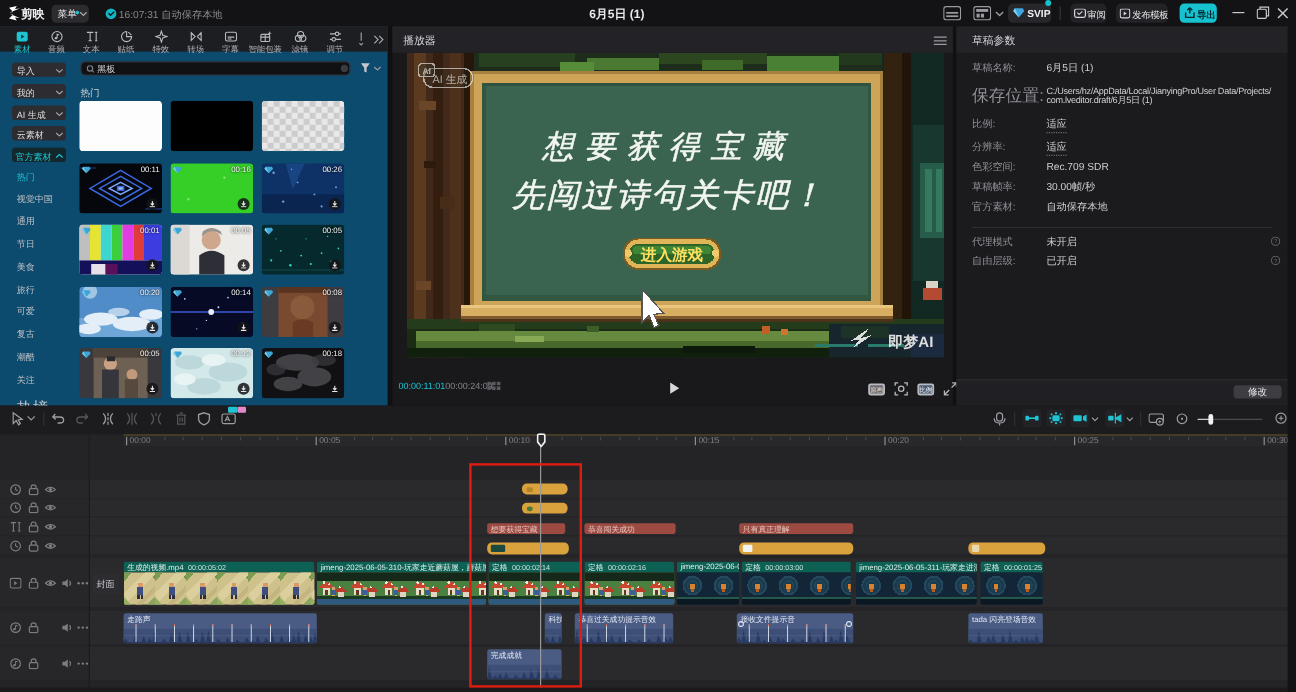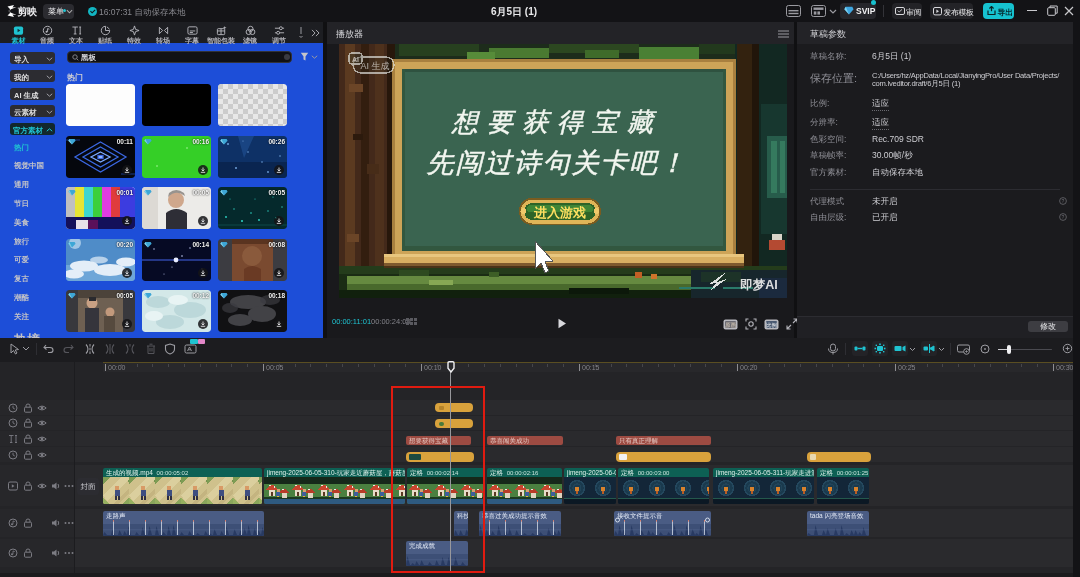--- a/index.html
+++ b/index.html
@@ -85,21 +85,21 @@
     <div class="abs" style="left:1027px;top:10px;width:10px;height:1.4px;background:#c9c9cd;"></div>
     <svg class="abs" style="left:1047px;top:5px;" width="11" height="11" viewBox="0 0 11 11">
         <rect x="0.7" y="2.7" width="7.6" height="7.6" rx="1" stroke="#c9c9cd" fill="none"></rect>
         <path d="M3 2.7 L3 1 L10.2 1 L10.2 8.2 L8.5 8.2" stroke="#c9c9cd" fill="none"></path>
       </svg>
     <svg class="abs" style="left:1064px;top:6px;" width="10" height="10" viewBox="0 0 10 10">
         <path d="M1 1 L9 9 M9 1 L1 9" stroke="#c9c9cd" stroke-width="1.2"></path>
       </svg>
   </div>
 
-  <div class="abs" id="leftpanel" style="left:0;top:22px;width:323px;height:316px;background:#1d4ed8;font-weight:bold;">
+  <div class="abs" id="leftpanel" style="left:0;top:22px;width:323px;height:316px;background:#0c4a6e;">
 
     <div class="abs" style="left:0;top:0;width:323px;height:21px;background:#1d1e22;"></div>
     <div id="tabs">
         <svg class="abs" style="left:13px;top:2.5px;" width="11" height="11" viewBox="0 0 12 12">
           <rect x="1" y="1.5" width="10" height="9" rx="2" fill="#1fc3d1"></rect>
           <path d="M5 4 L8 6 L5 8 Z" fill="#10333a"></path>
         </svg>
         <div class="abs" style="left:11.5px;top:14px;font-size:7px;color:#1fc3d1;">素材</div>
         <svg class="abs" style="left:41.5px;top:2.5px;" width="11" height="11" viewBox="0 0 12 12">
           <circle cx="6" cy="6" r="4.6" stroke="#b9b9bf" fill="none"></circle>
@@ -698,21 +698,21 @@
         </g>
       </svg>
   </div>
 
   <div class="abs" id="rightpanel" style="left:797px;top:22px;width:277px;height:316px;background:#1b1b1e;">
     <div class="abs" style="left:0;top:0;width:277px;height:22px;background:#232327;"></div>
     <div class="abs" style="left:13px;top:6px;font-size:9px;color:#d6d6da;">草稿参数</div>
     <div id="params">
         <div class="abs" style="left:13px;top:29px;font-size:8.5px;color:#8f8f96;">草稿名称:</div>
         <div class="abs" style="left:75px;top:29px;font-size:8.5px;color:#cdcdd2;">6月5日 (1)</div>
-        <div class="abs" style="left:13px;top:49px;font-size:11px;color:#8f8f96;">保存位置:</div>
+        <div class="abs" style="left:13px;top:49px;font-size:14px;color:#8f8f96;">保存位置:</div>
         <div class="abs" style="left:75px;top:49.5px;width:198px;font-size:7.6px;letter-spacing:-0.25px;line-height:8.2px;color:#cdcdd2;">C:/Users/hz/AppData/Local/JianyingPro/User Data/Projects/<br>com.lveditor.draft/6月5日 (1)</div>
         <div class="abs" style="left:13px;top:76px;font-size:8.5px;color:#8f8f96;text-align:center;">比例:</div>
         <div class="abs" style="left:75px;top:76px;font-size:8.5px;color:#cdcdd2;border-bottom:1px dotted #6a6a70;">适应</div>
         <div class="abs" style="left:13px;top:95px;font-size:8.5px;color:#8f8f96;">分辨率:</div>
         <div class="abs" style="left:75px;top:95px;font-size:8.5px;color:#cdcdd2;border-bottom:1px dotted #6a6a70;">适应</div>
         <div class="abs" style="left:13px;top:112px;font-size:8.5px;color:#8f8f96;">色彩空间:</div>
         <div class="abs" style="left:75px;top:112px;font-size:8.5px;color:#cdcdd2;">Rec.709 SDR</div>
         <div class="abs" style="left:13px;top:128px;font-size:8.5px;color:#8f8f96;">草稿帧率:</div>
         <div class="abs" style="left:75px;top:128px;font-size:8.5px;color:#cdcdd2;">30.00帧/秒</div>
         <div class="abs" style="left:13px;top:145px;font-size:8.5px;color:#8f8f96;">官方素材:</div>

